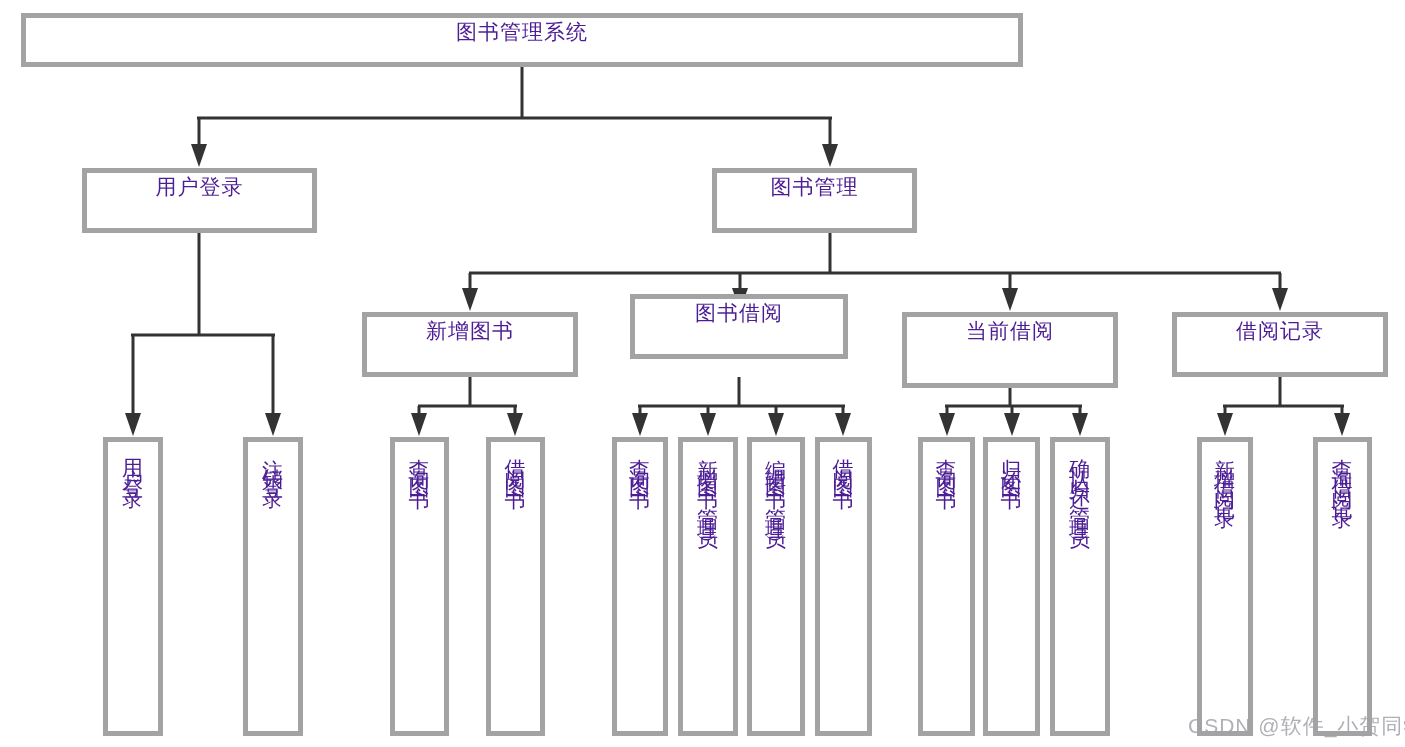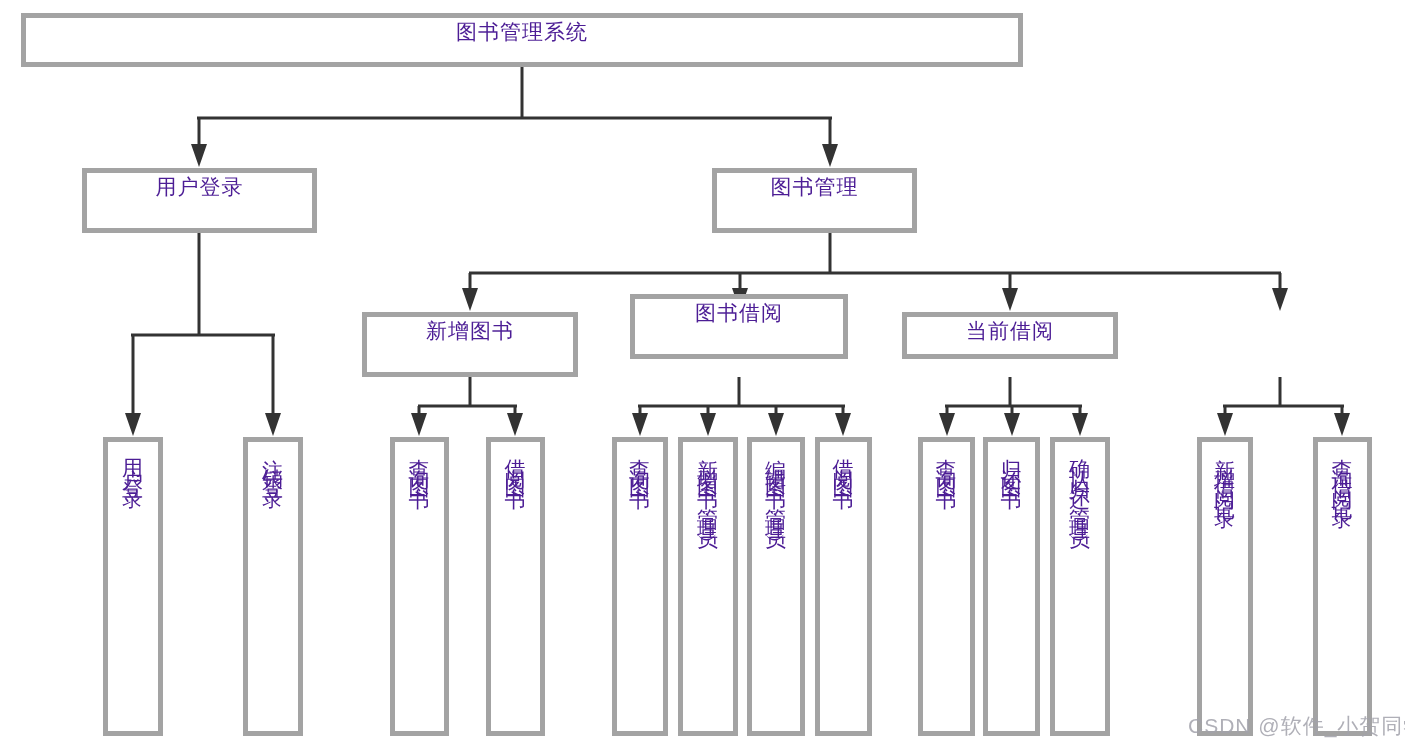--- a/index.html
+++ b/index.html
@@ -109,22 +109,25 @@
   <div class="node h" style="left:712px;top:168px;width:205px;height:65px">
     <span>图书管理</span>
   </div>
 
   <div class="node h" style="left:362px;top:312px;width:216px;height:65px">
     <span>新增图书</span>
   </div>
   <div class="node h" style="left:630px;top:294px;width:218px;height:65px">
     <span>图书借阅</span>
   </div>
-  <div class="node h" style="left:902px;top:312px;width:216px;height:47px">
+  <div class="node h" style="left:902px;top:312px;width:216px;height:76px">
     <span>当前借阅</span>
+  </div>
+  <div class="node h" style="left:1172px;top:312px;width:216px;height:65px">
+    <span>借阅记录</span>
   </div>
 
   <div class="node v" style="left:103px;top:437px;width:60px;height:299px">
     <span class="v-text">用户登录</span>
   </div>
   <div class="node v" style="left:243px;top:437px;width:60px;height:299px">
     <span class="v-text">注销登录</span>
   </div>
 
   <div class="node v" style="left:390px;top:437px;width:59px;height:299px">

